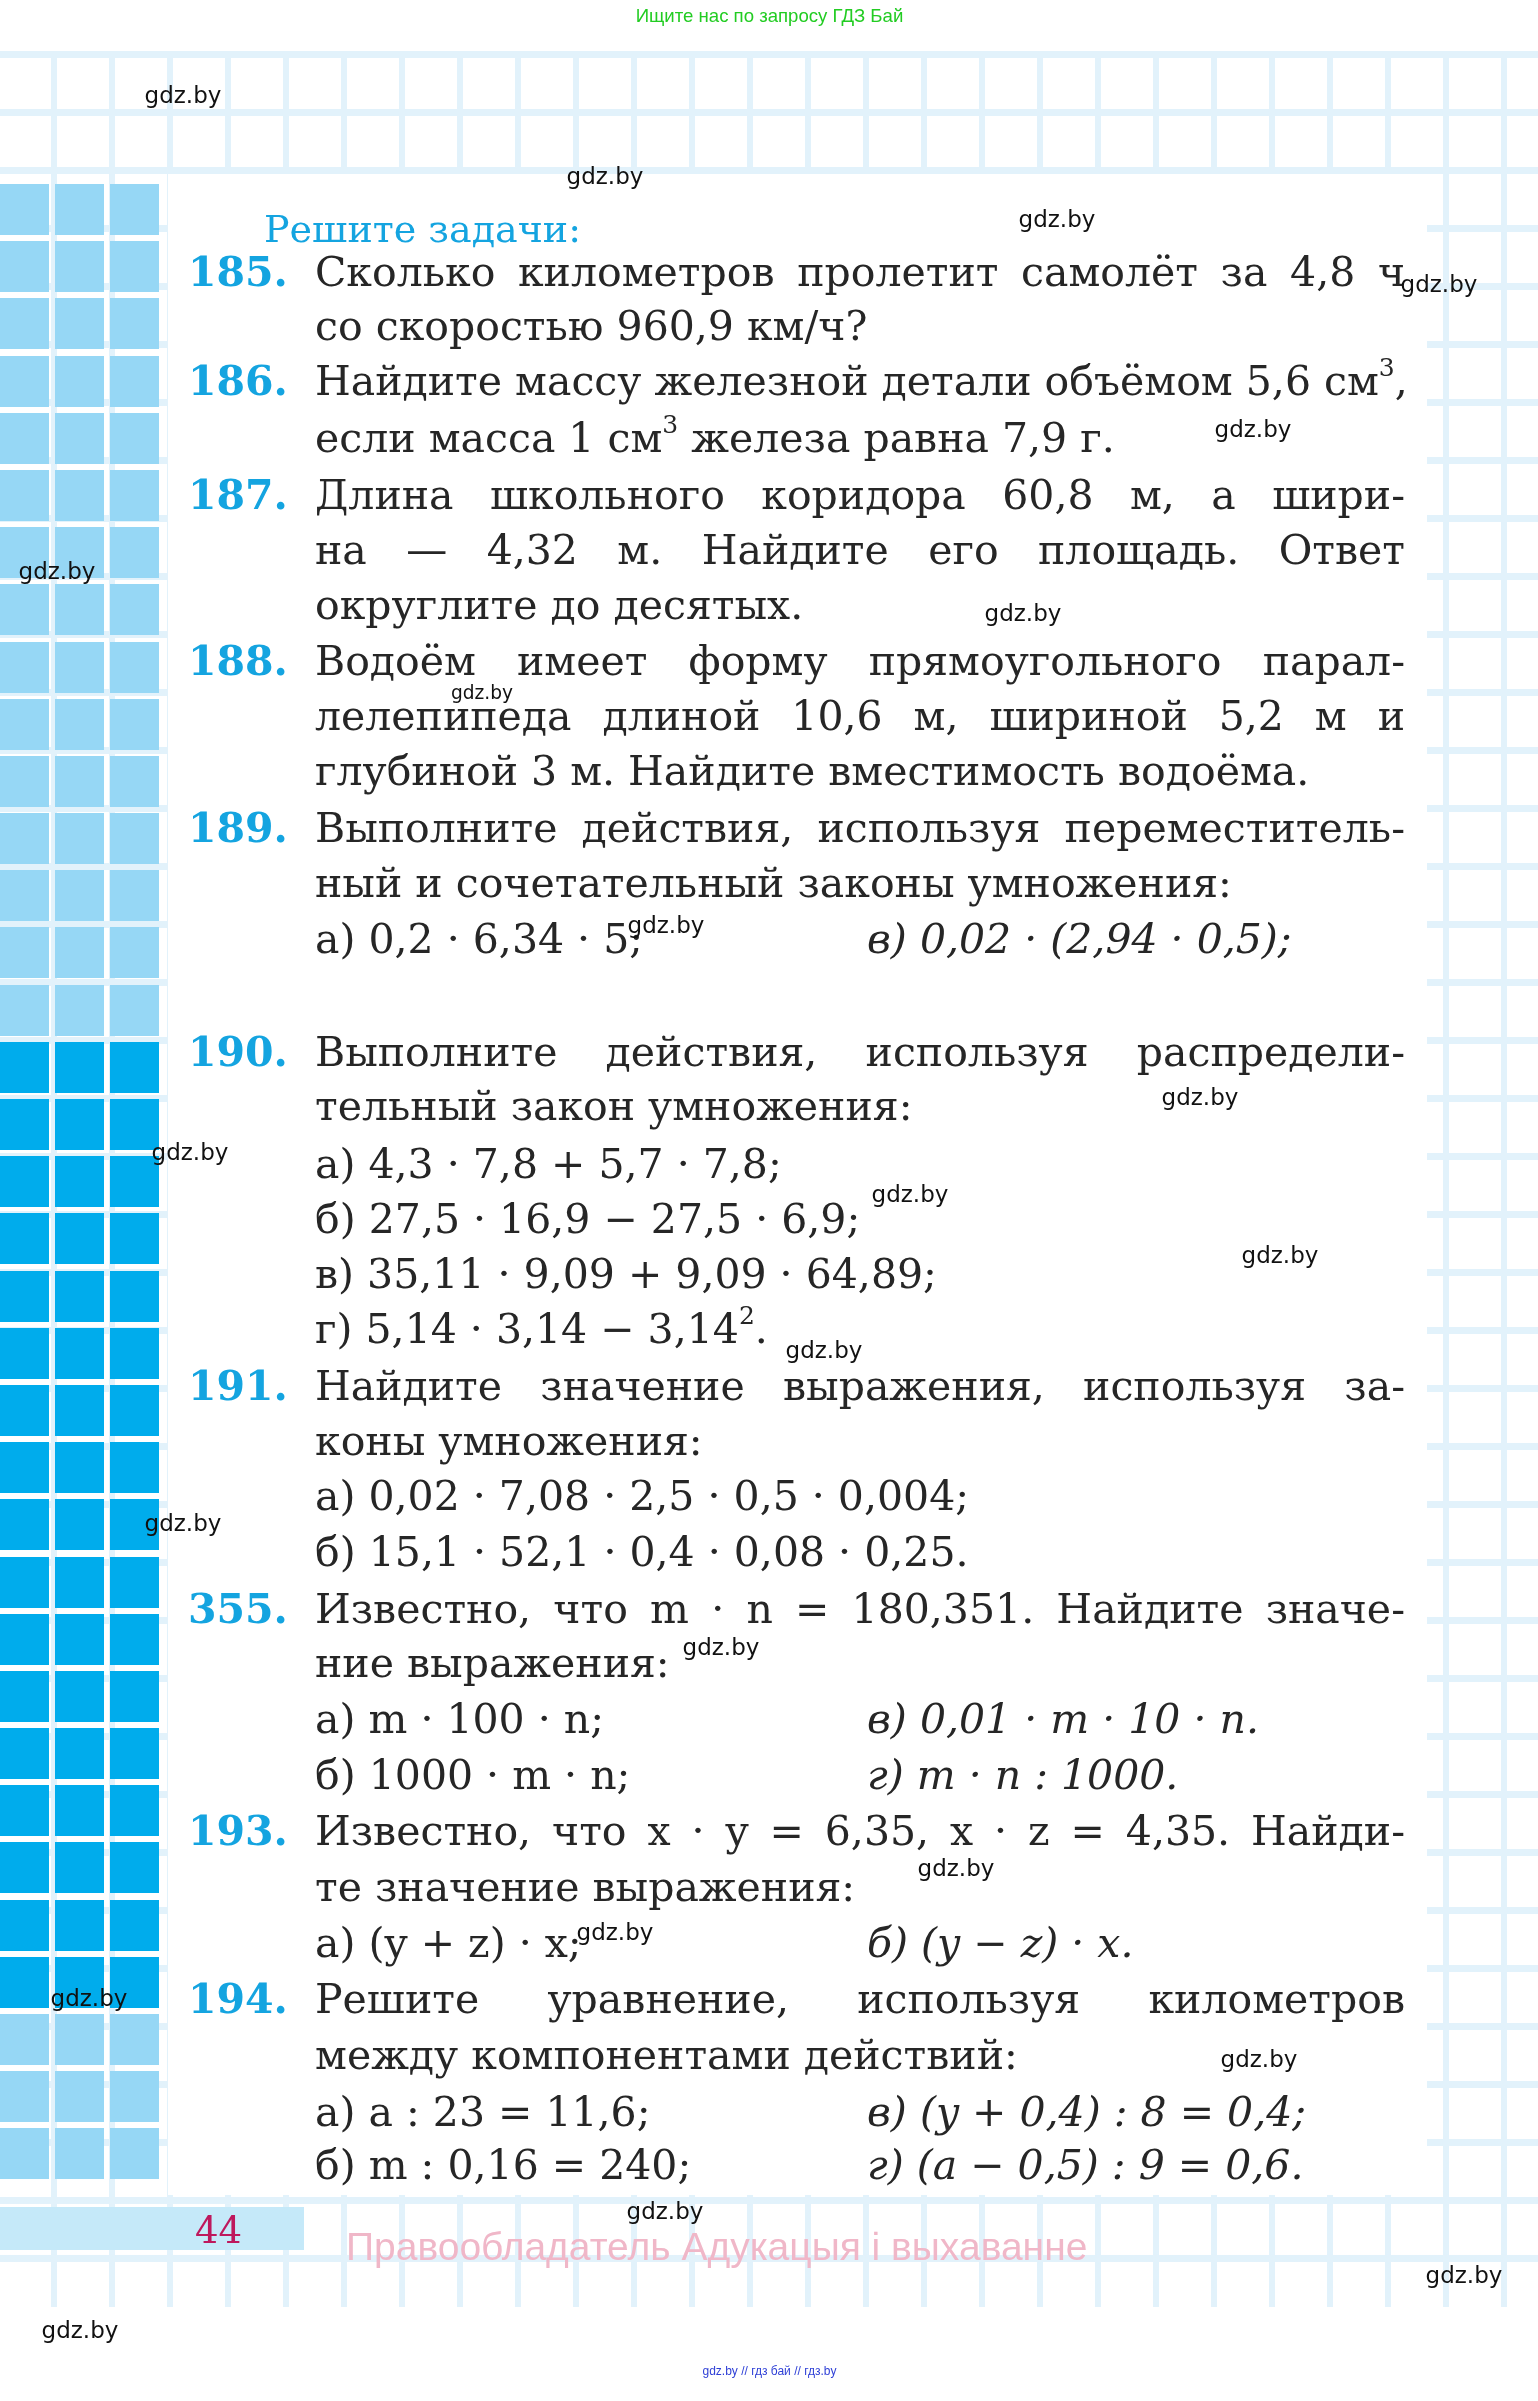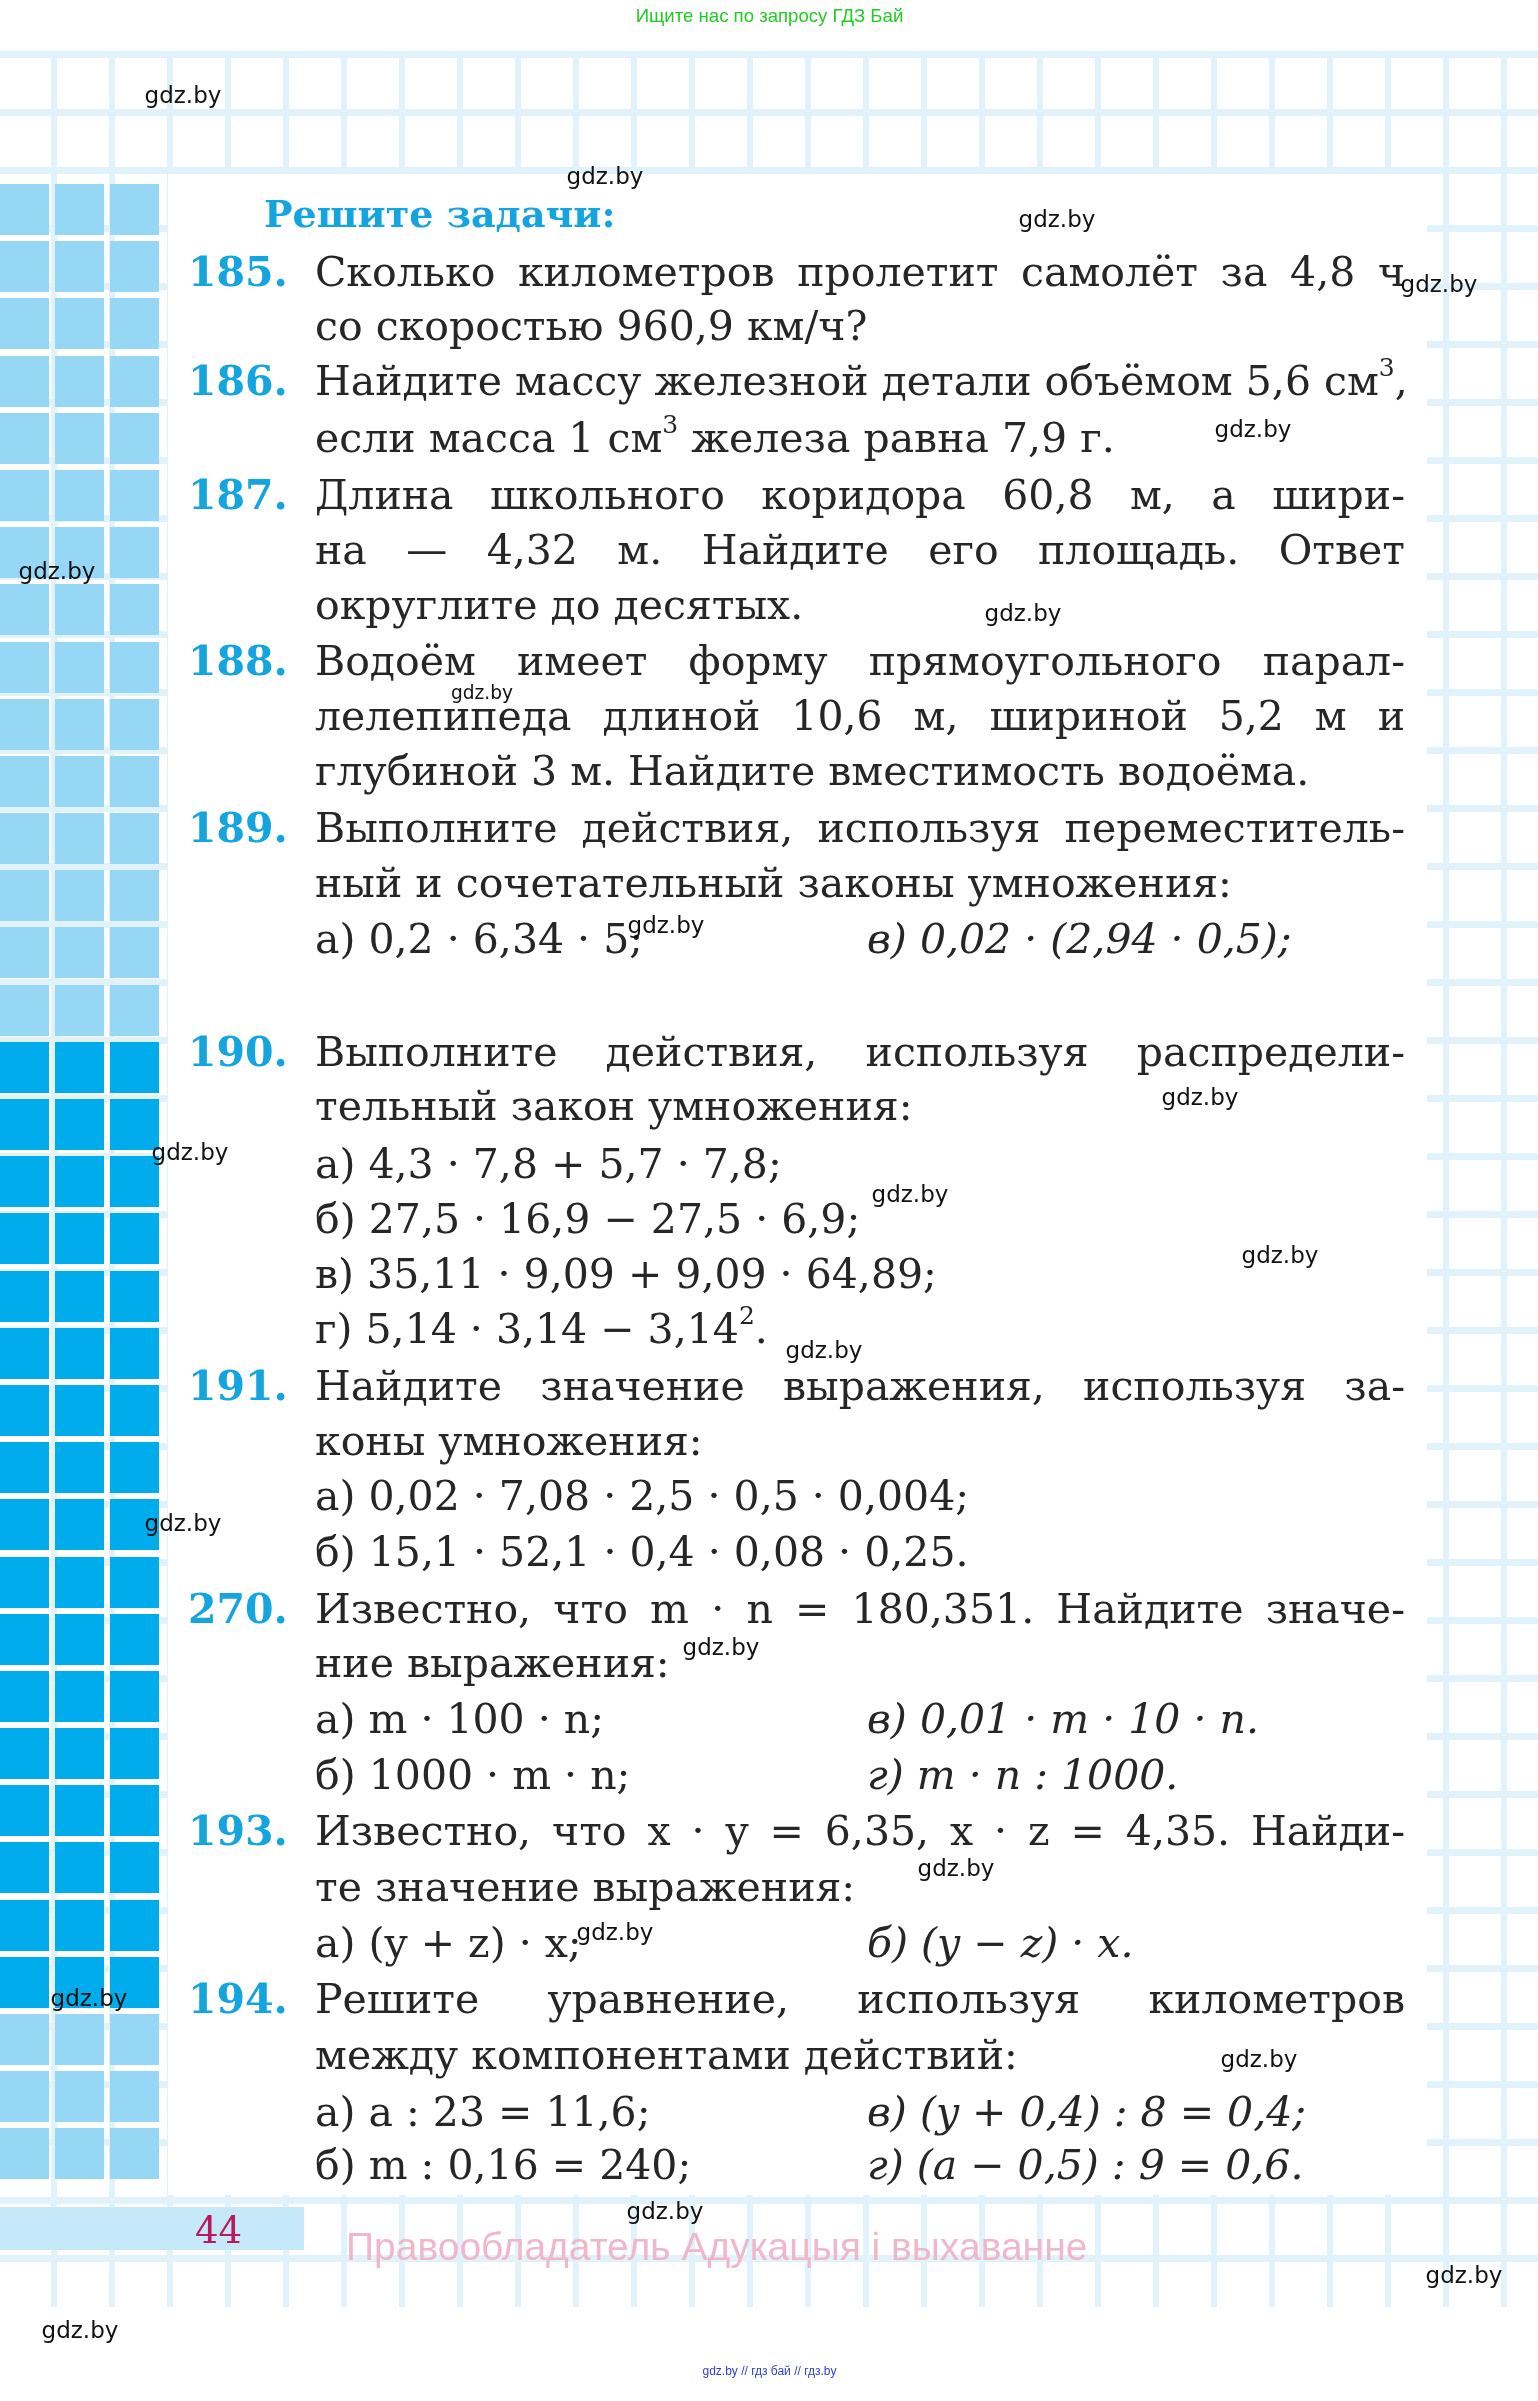--- a/index.html
+++ b/index.html
@@ -17,21 +17,21 @@
   .sb-cell.light { background:#96d7f5; }
   .sb-cell.dark { background:#00acec; }
   .page-bar { position:absolute; left:0; top:2207px; width:304px; height:43px; background:#c5e9f9; }
   .page-num { position:absolute; right:62px; top:1.8px; font-size:37px; color:#be185d; font-family:"DejaVu Serif", serif; }
   .top-banner { position:absolute; top:5.3px; left:0; width:100%; text-align:center; color:#22cc22;
     font-family:"Liberation Sans", sans-serif; font-size:18.6px; }
   .footer-links { position:absolute; top:2364px; left:0; width:100%; text-align:center; color:#2e3fd6;
     font-family:"Liberation Sans", sans-serif; font-size:12px; }
   .copyright { position:absolute; top:2225px; left:346px; color:#f0b7c8;
     font-family:"Liberation Sans", sans-serif; font-size:39px; }
-  .heading { position:absolute; left:264px; top:191px; color:#14a4e0; font-weight:bold; font-size:38px;
+  .heading { position:absolute; left:264px; top:207px; color:#14a4e0; font-weight:normal; font-size:38px;
     font-family:"DejaVu Serif", serif; }
   .line { position:absolute; left:315px; width:1090px; font-size:41px; color:#262626; white-space:nowrap;
     line-height:50px; height:50px; }
   .line.justify { text-align:justify; text-align-last:justify; }
   .num { position:absolute; left:188px; font-size:41px; font-weight:bold; color:#14a4e0; line-height:50px; }
   .col2 { position:absolute; left:552px;font-style:italic; }
   .line .col2 { left:552px; }
   sup { font-size:25px; line-height:0; vertical-align:19.5px; }
   .wm { position:absolute; font-family:"DejaVu Sans", sans-serif; font-size:23px; color:#111; transform:translate(-50%,-50%); white-space:nowrap; }
 </style>
@@ -254,21 +254,21 @@
 <div class="line" style="top:1194px">б) 27,5 · 16,9 − 27,5 · 6,9;</div>
 <div class="line" style="top:1249px">в) 35,11 · 9,09 + 9,09 · 64,89;</div>
 <div class="line" style="top:1304px"><span>г) 5,14 · 3,14 − 3,14</span><sup>2</sup><span>.</span></div>
 
 <div class="num" style="top:1361px">191.</div>
 <div class="line justify" style="top:1361px">Найдите значение выражения, используя за-</div>
 <div class="line" style="top:1416px">коны умножения:</div>
 <div class="line" style="top:1471px">а) 0,02 · 7,08 · 2,5 · 0,5 · 0,004;</div>
 <div class="line" style="top:1527px">б) 15,1 · 52,1 · 0,4 · 0,08 · 0,25.</div>
 
-<div class="num" style="top:1584px">270.</div>
+<div class="num" style="top:1584px">355.</div>
 <div class="line justify" style="top:1584px">Известно, что m · n = 180,351. Найдите значе-</div>
 <div class="line" style="top:1638px">ние выражения:</div>
 <div class="line" style="top:1694px"><span>а) m · 100 · n;</span><span class="col2">в) 0,01 · m · 10 · n.</span></div>
 <div class="line" style="top:1750px"><span>б) 1000 · m · n;</span><span class="col2">г) m · n : 1000.</span></div>
 
 <div class="num" style="top:1806px">193.</div>
 <div class="line justify" style="top:1806px">Известно, что x · y = 6,35, x · z = 4,35. Найди-</div>
 <div class="line" style="top:1862px">те значение выражения:</div>
 <div class="line" style="top:1918px"><span>а) (y + z) · x;</span><span class="col2">б) (y − z) · x.</span></div>
 

